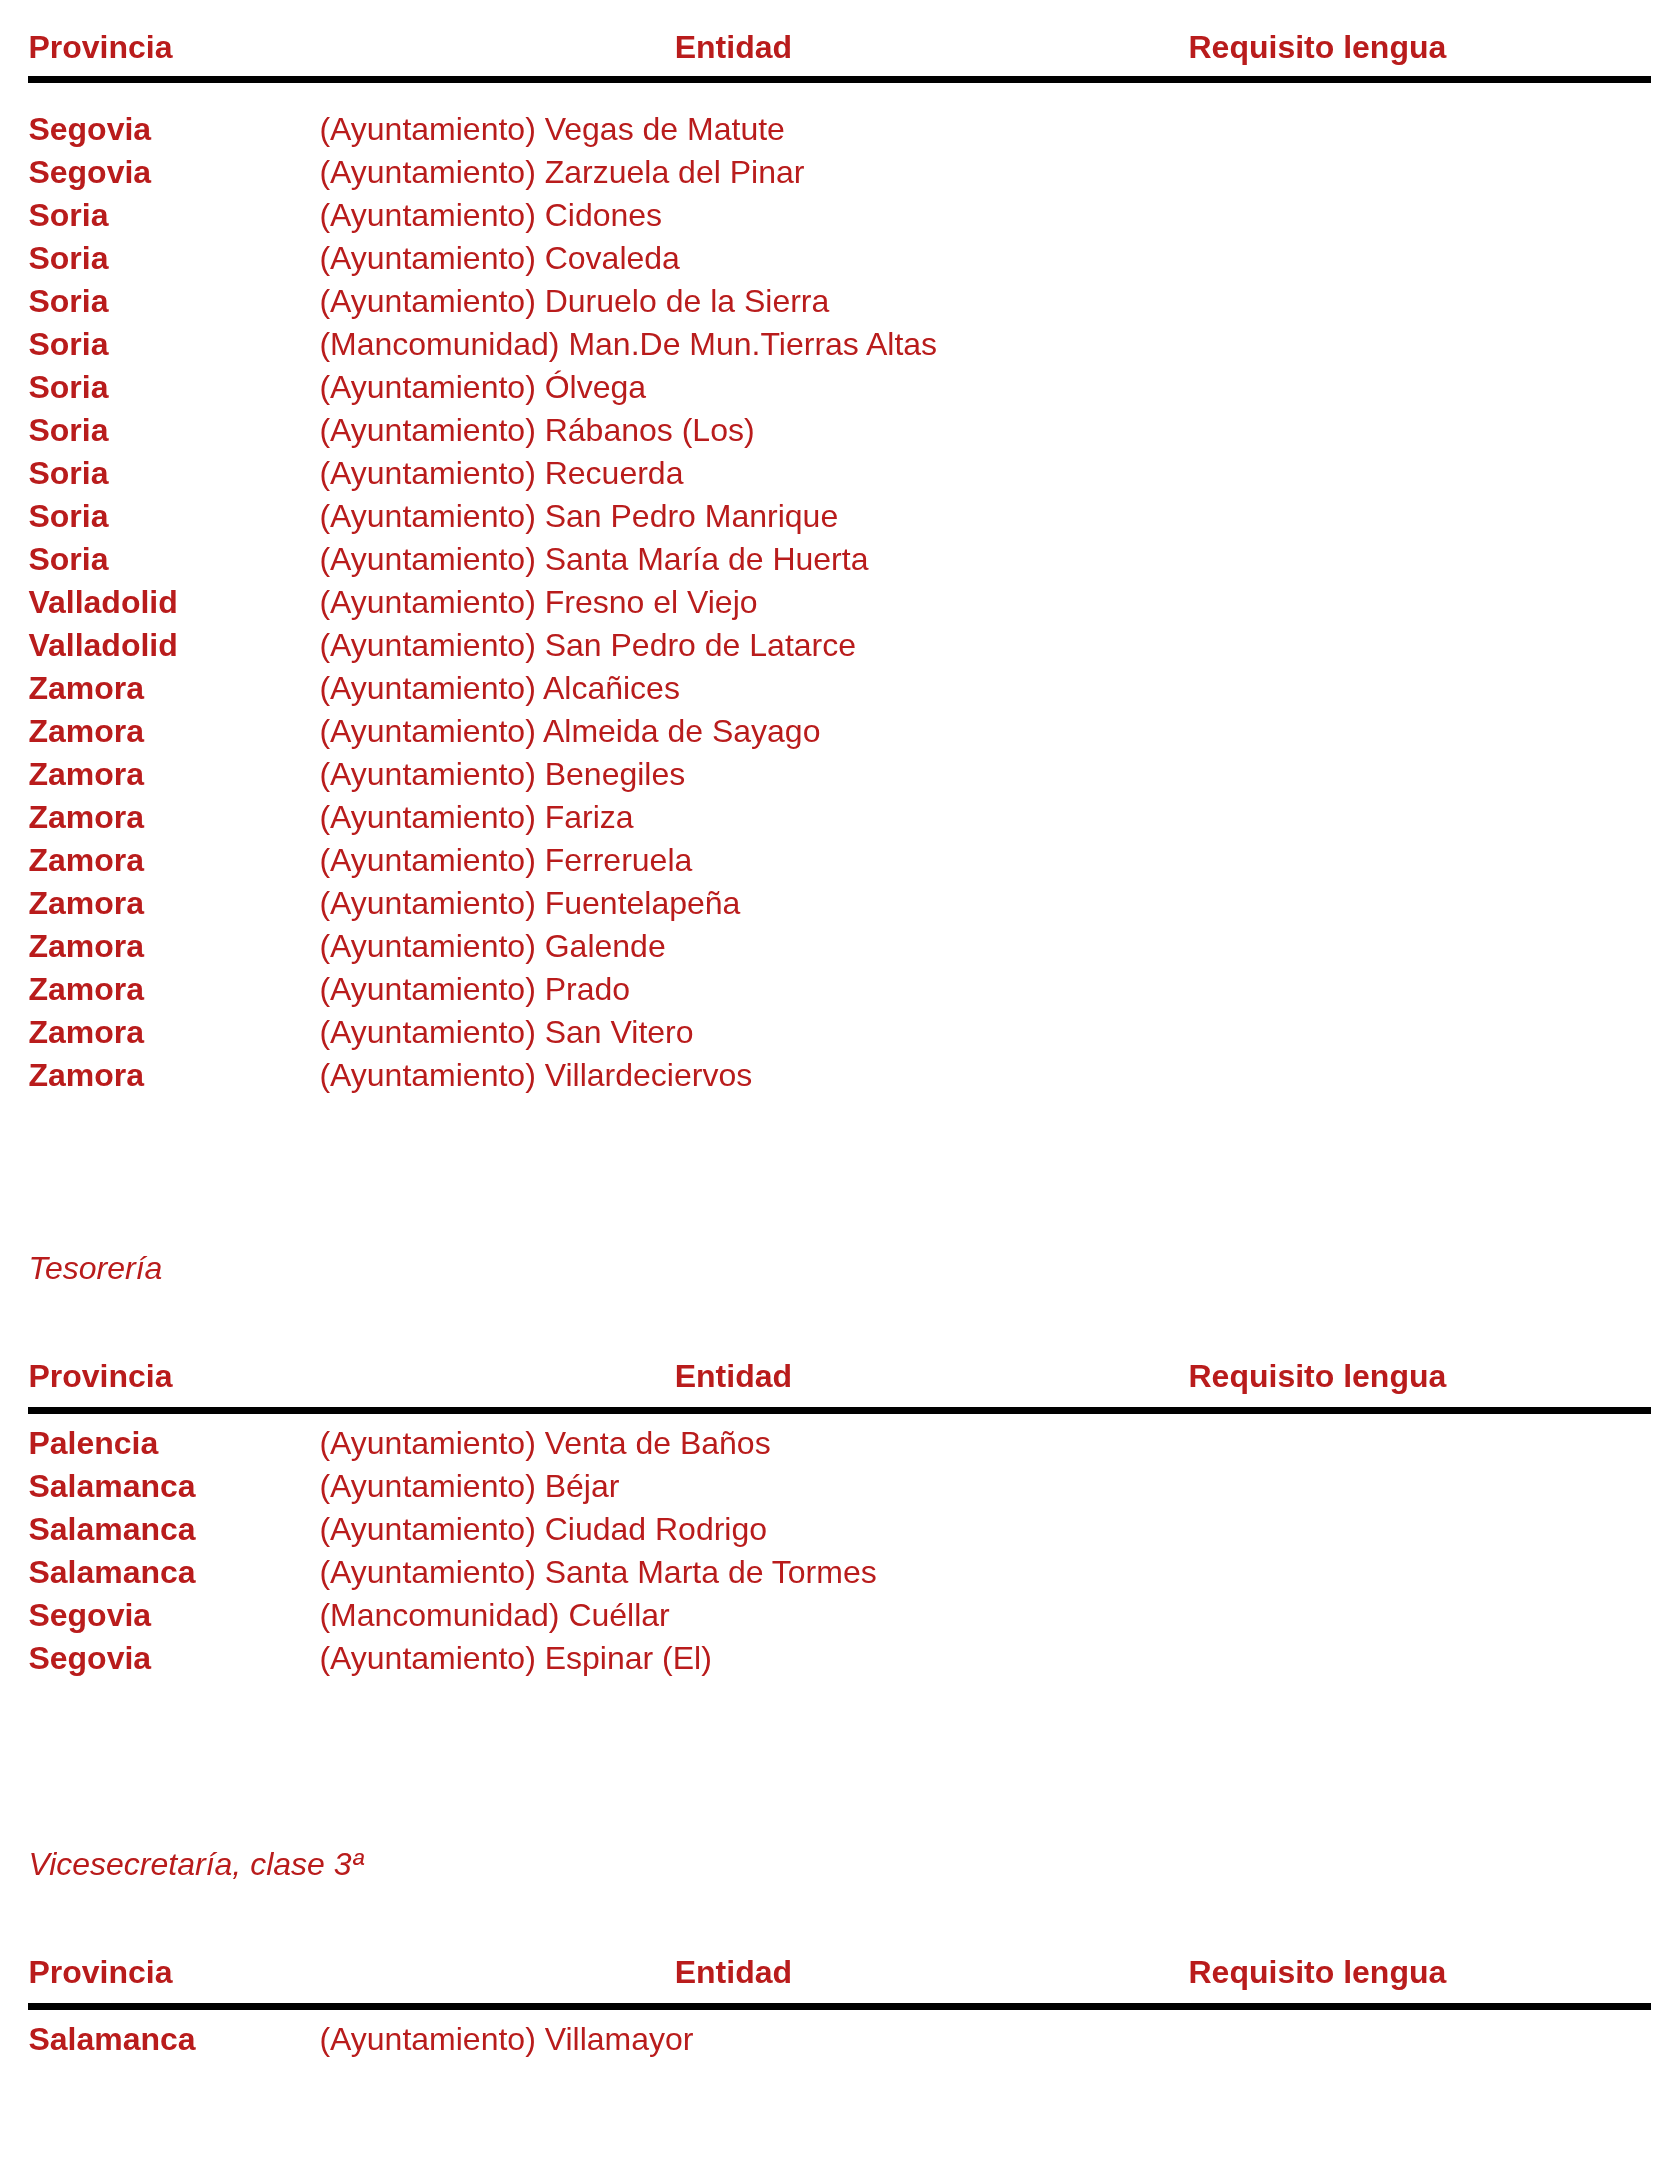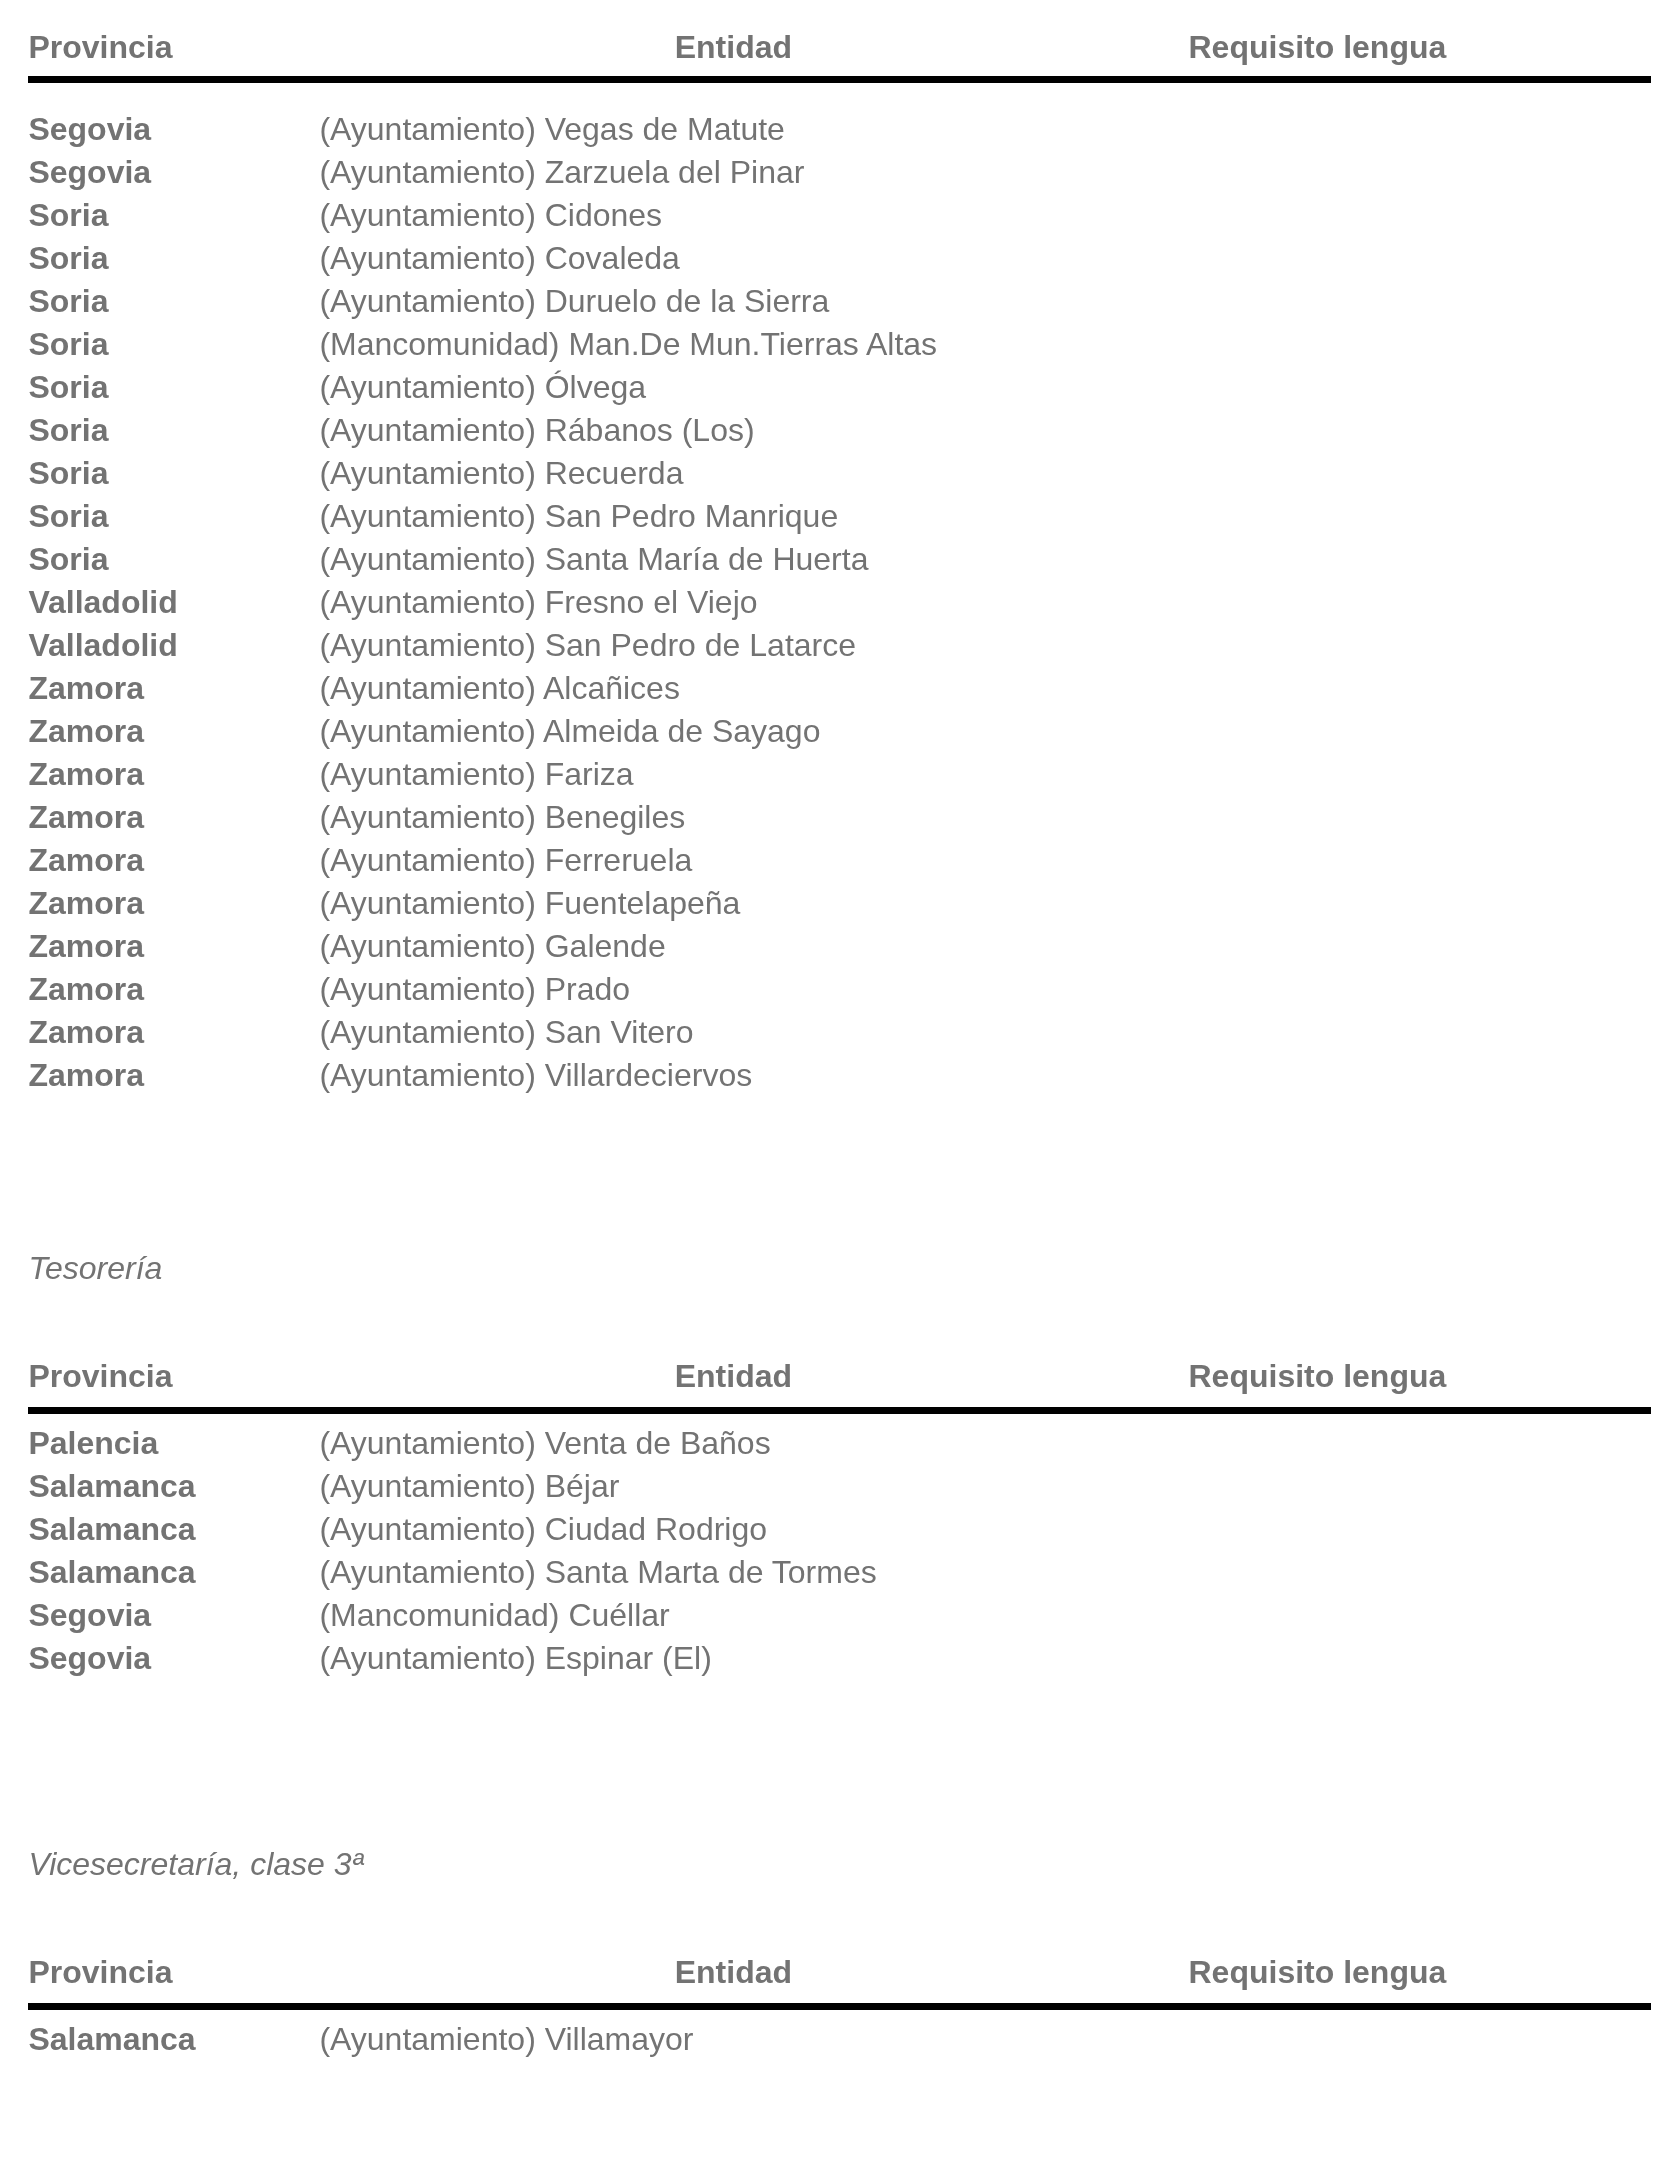--- a/index.html
+++ b/index.html
@@ -3,21 +3,21 @@
 <meta charset="utf-8">
 <style>
   html, body { margin: 0; padding: 0; background: #ffffff; }
   .page {
     position: relative;
     width: 1679px;
     height: 2183px;
     box-sizing: border-box;
     padding: 28.4px 28.4px 0 28.4px;
     background: #ffffff;
-    color: #737373;
+    color: #b91c1c;
     font-family: "Liberation Sans", sans-serif;
     font-size: 32px;
     overflow: hidden;
   }
   .tbl { display: block; }
   .section-heading {
     height: 43px;
     line-height: 43px;
     font-style: italic;
     font-size: 32px;
@@ -76,22 +76,22 @@
         <div class="row"><span class="cell cell-prov">Soria</span><span class="cell cell-ent">(Mancomunidad) Man.De Mun.Tierras Altas</span><span class="cell cell-req"></span></div>
         <div class="row"><span class="cell cell-prov">Soria</span><span class="cell cell-ent">(Ayuntamiento) Ólvega</span><span class="cell cell-req"></span></div>
         <div class="row"><span class="cell cell-prov">Soria</span><span class="cell cell-ent">(Ayuntamiento) Rábanos (Los)</span><span class="cell cell-req"></span></div>
         <div class="row"><span class="cell cell-prov">Soria</span><span class="cell cell-ent">(Ayuntamiento) Recuerda</span><span class="cell cell-req"></span></div>
         <div class="row"><span class="cell cell-prov">Soria</span><span class="cell cell-ent">(Ayuntamiento) San Pedro Manrique</span><span class="cell cell-req"></span></div>
         <div class="row"><span class="cell cell-prov">Soria</span><span class="cell cell-ent">(Ayuntamiento) Santa María de Huerta</span><span class="cell cell-req"></span></div>
         <div class="row"><span class="cell cell-prov">Valladolid</span><span class="cell cell-ent">(Ayuntamiento) Fresno el Viejo</span><span class="cell cell-req"></span></div>
         <div class="row"><span class="cell cell-prov">Valladolid</span><span class="cell cell-ent">(Ayuntamiento) San Pedro de Latarce</span><span class="cell cell-req"></span></div>
         <div class="row"><span class="cell cell-prov">Zamora</span><span class="cell cell-ent">(Ayuntamiento) Alcañices</span><span class="cell cell-req"></span></div>
         <div class="row"><span class="cell cell-prov">Zamora</span><span class="cell cell-ent">(Ayuntamiento) Almeida de Sayago</span><span class="cell cell-req"></span></div>
+        <div class="row"><span class="cell cell-prov">Zamora</span><span class="cell cell-ent">(Ayuntamiento) Benegiles</span><span class="cell cell-req"></span></div>
         <div class="row"><span class="cell cell-prov">Zamora</span><span class="cell cell-ent">(Ayuntamiento) Fariza</span><span class="cell cell-req"></span></div>
-        <div class="row"><span class="cell cell-prov">Zamora</span><span class="cell cell-ent">(Ayuntamiento) Benegiles</span><span class="cell cell-req"></span></div>
         <div class="row"><span class="cell cell-prov">Zamora</span><span class="cell cell-ent">(Ayuntamiento) Ferreruela</span><span class="cell cell-req"></span></div>
         <div class="row"><span class="cell cell-prov">Zamora</span><span class="cell cell-ent">(Ayuntamiento) Fuentelapeña</span><span class="cell cell-req"></span></div>
         <div class="row"><span class="cell cell-prov">Zamora</span><span class="cell cell-ent">(Ayuntamiento) Galende</span><span class="cell cell-req"></span></div>
         <div class="row"><span class="cell cell-prov">Zamora</span><span class="cell cell-ent">(Ayuntamiento) Prado</span><span class="cell cell-req"></span></div>
         <div class="row"><span class="cell cell-prov">Zamora</span><span class="cell cell-ent">(Ayuntamiento) San Vitero</span><span class="cell cell-req"></span></div>
         <div class="row"><span class="cell cell-prov">Zamora</span><span class="cell cell-ent">(Ayuntamiento) Villardeciervos</span><span class="cell cell-req"></span></div>
       </div>
   </section>
 
   <section class="tbl s2">

